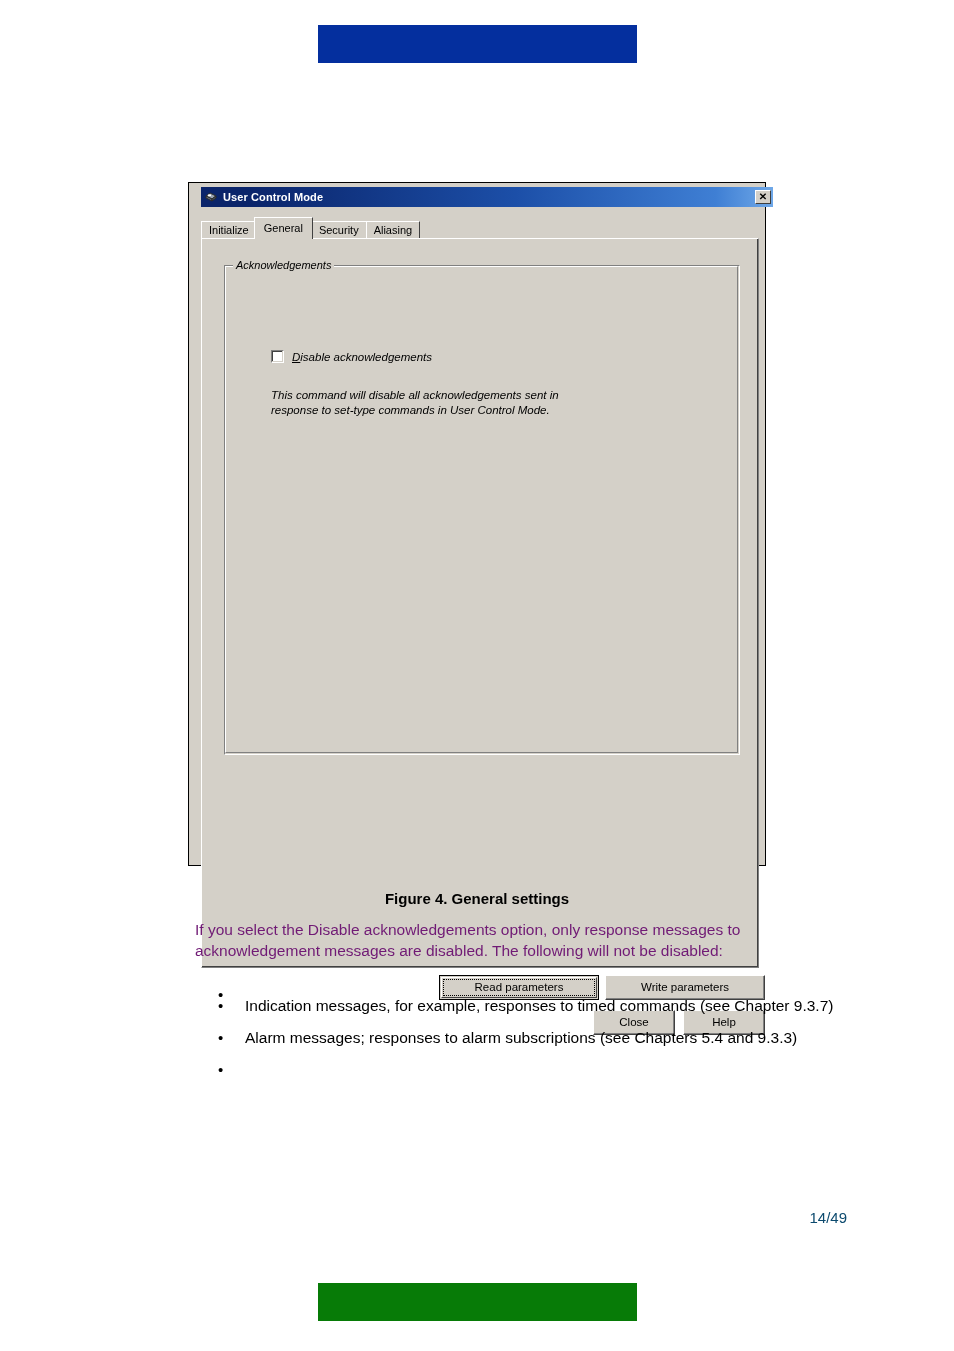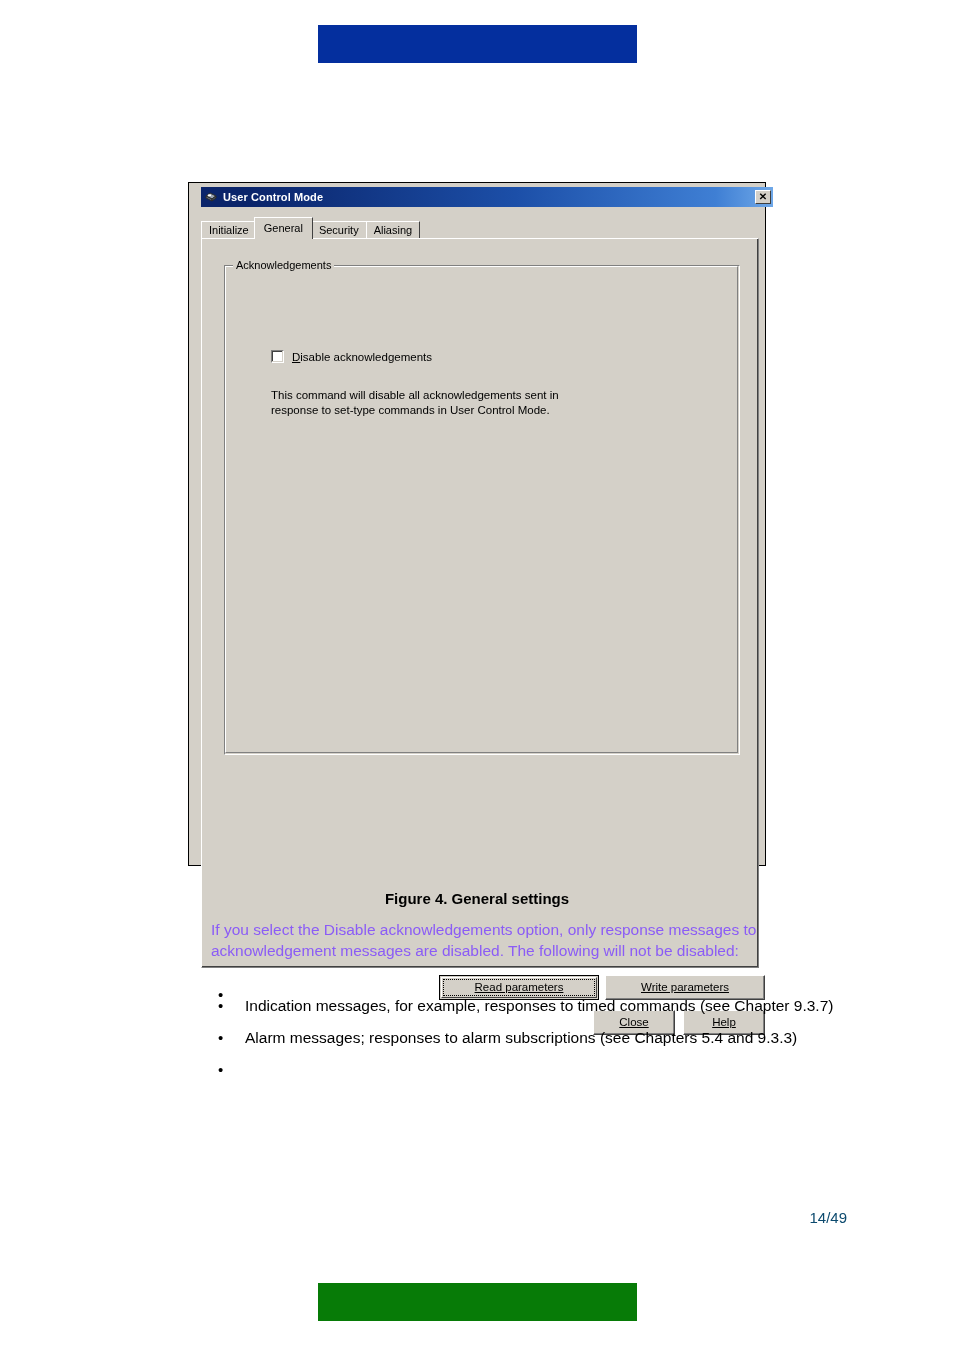--- a/index.html
+++ b/index.html
@@ -148,20 +148,21 @@
     border-right: 1px solid #808080;
     border-bottom: 1px solid #808080;
     box-sizing: border-box;
   }
   #tabpage-inner {
     position: absolute;
     left: 0; top: 0; right: 0; bottom: 0;
     border-right: 1px solid #404040;
     border-bottom: 1px solid #404040;
     box-sizing: border-box;
+    font-style: italic;
   }
 
   
   #groupbox {
     position: absolute;
     left: 22px;
     top: 26px;
     width: 516px;
     height: 490px;
     box-sizing: border-box;
@@ -247,21 +248,20 @@
     border-right: 1px solid #404040;
     border-bottom: 1px solid #404040;
     box-shadow: inset -1px -1px 0 #808080;
     box-sizing: border-box;
     display: flex;
     align-items: center;
     justify-content: center;
     font-size: 11.5px;
     color: #000000;
     line-height: 1;
-    text-decoration: underline;
   }
   .btn.default-btn {
     border: 1px solid #000000;
     box-shadow: none;
   }
   .btn.default-btn .btn-face {
     position: absolute;
     left: 1px; top: 1px; right: 1px; bottom: 1px;
     border-top: 1px solid #ffffff;
     border-left: 1px solid #ffffff;
@@ -286,26 +286,26 @@
     left: 0;
     top: 890px;
     width: 954px;
     text-align: center;
     font-size: 15px;
     font-weight: bold;
     color: #000000;
   }
   #intro-paragraph {
     position: absolute;
-    left: 211px;
+    left: 195px;
     top: 919px;
     width: 636px;
     font-size: 15.5px;
     line-height: 21px;
-    color: #8b5cf6;
+    color: #701a75;
   }
   #bullet-list {
     position: absolute;
     left: 211px;
     top: 984px;
     width: 636px;
     margin: 0;
     padding: 0;
     list-style: none;
   }

